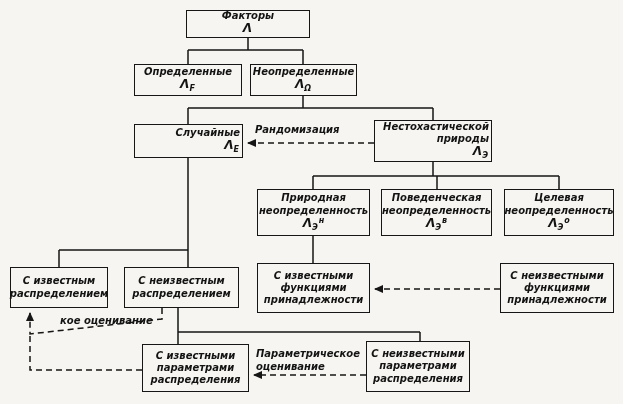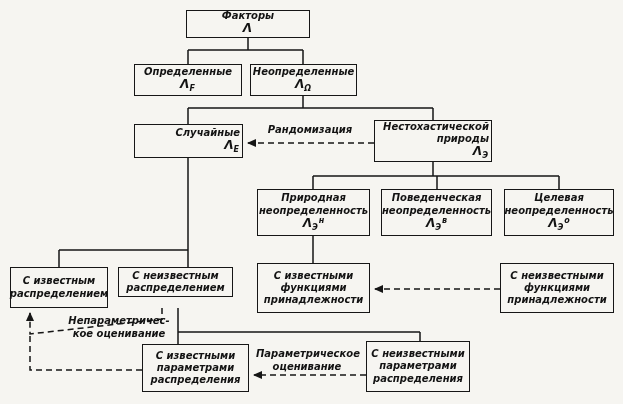--- a/index.html
+++ b/index.html
@@ -14,21 +14,21 @@
   .box {
     position:absolute; border:1.7px solid #161616; background:transparent;
     display:flex; flex-direction:column; align-items:center; justify-content:center;
     text-align:center; font-size:10px; line-height:1.22; box-sizing:border-box;
     padding:1px 2px;
   }
   .sym { font-size:12px; line-height:1.1; }
   sub { font-size:8px; font-style:italic; vertical-align:-3px; }
   sup { font-size:8px; font-style:italic; vertical-align:4px; margin-left:1px; }
   .lbl {
-    position:absolute; font-size:10px; line-height:1.3; text-align:center;
+    position:absolute; font-size:10px; line-height:1.3; 
   }
 </style>
 </head>
 <body>
 
 <div class="stage">
 
   <svg class="wires" width="623" height="404" viewBox="0 0 623 404" xmlns="http://www.w3.org/2000/svg">
     <defs>
       <marker id="arrow" markerWidth="10" markerHeight="8" refX="8" refY="4" orient="auto" markerUnits="userSpaceOnUse">
@@ -92,21 +92,21 @@
     <div>Целевая</div>
     <div>неопределенность</div>
     <div class="sym"><span>Λ</span><sub>Э</sub><sup>о</sup></div>
   </div>
 
   <div class="box" style="left:10px; top:267px; width:98px; height:41px;">
     <div>С известным</div>
     <div>распределением</div>
   </div>
 
-  <div class="box" style="left:118px; top:267px; width:115px; height:30px;">
+  <div class="box" style="left:124px; top:267px; width:115px; height:41px;">
     <div>С неизвестным</div>
     <div>распределением</div>
   </div>
 
   <div class="box" style="left:257px; top:263px; width:113px; height:50px;">
     <div>С известными</div>
     <div>функциями</div>
     <div>принадлежности</div>
   </div>
 
@@ -127,21 +127,20 @@
     <div>параметрами</div>
     <div>распределения</div>
   </div>
 
   <div class="lbl" style="left:255px; top:123px; width:110px;">
     <div>Рандомизация</div>
   </div>
 
 
   <div class="lbl" style="left:60px; top:314px; width:118px;">
-    <div>Непараметричес-</div>
     <div>кое оценивание</div>
   </div>
 
   <div class="lbl" style="left:256px; top:347px; width:102px;">
     <div>Параметрическое</div>
     <div>оценивание</div>
   </div>
 
 </div>
 

